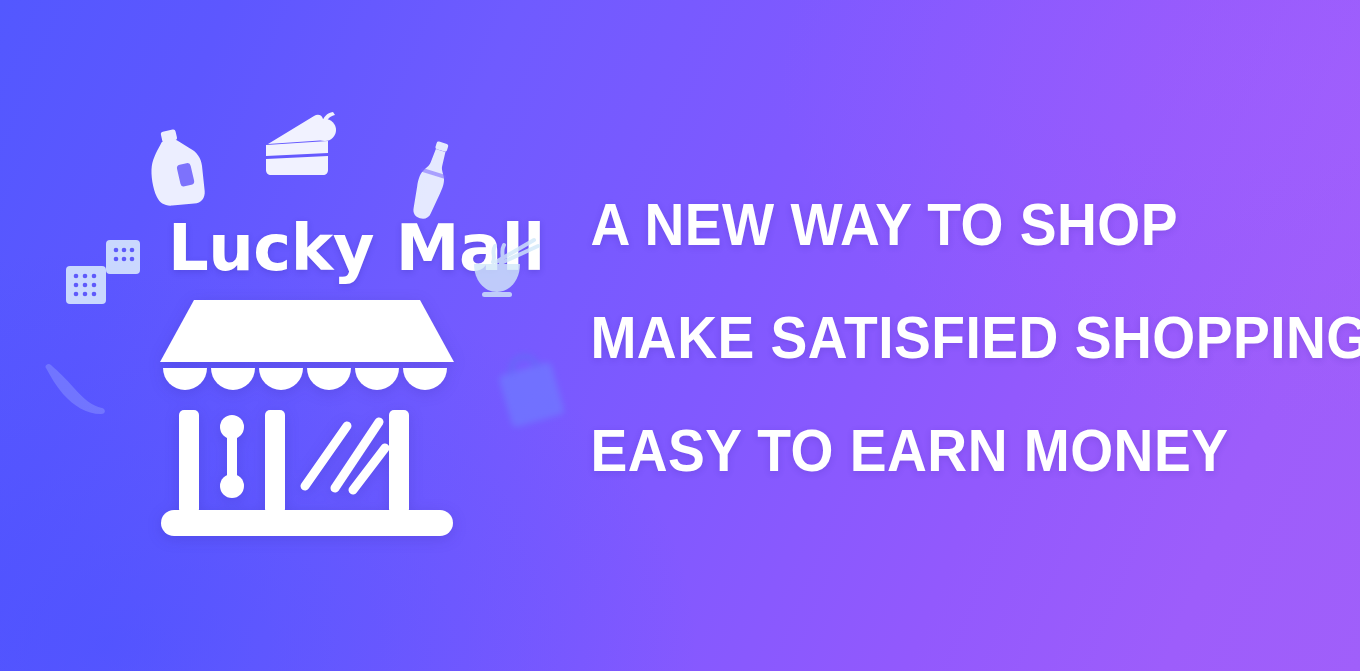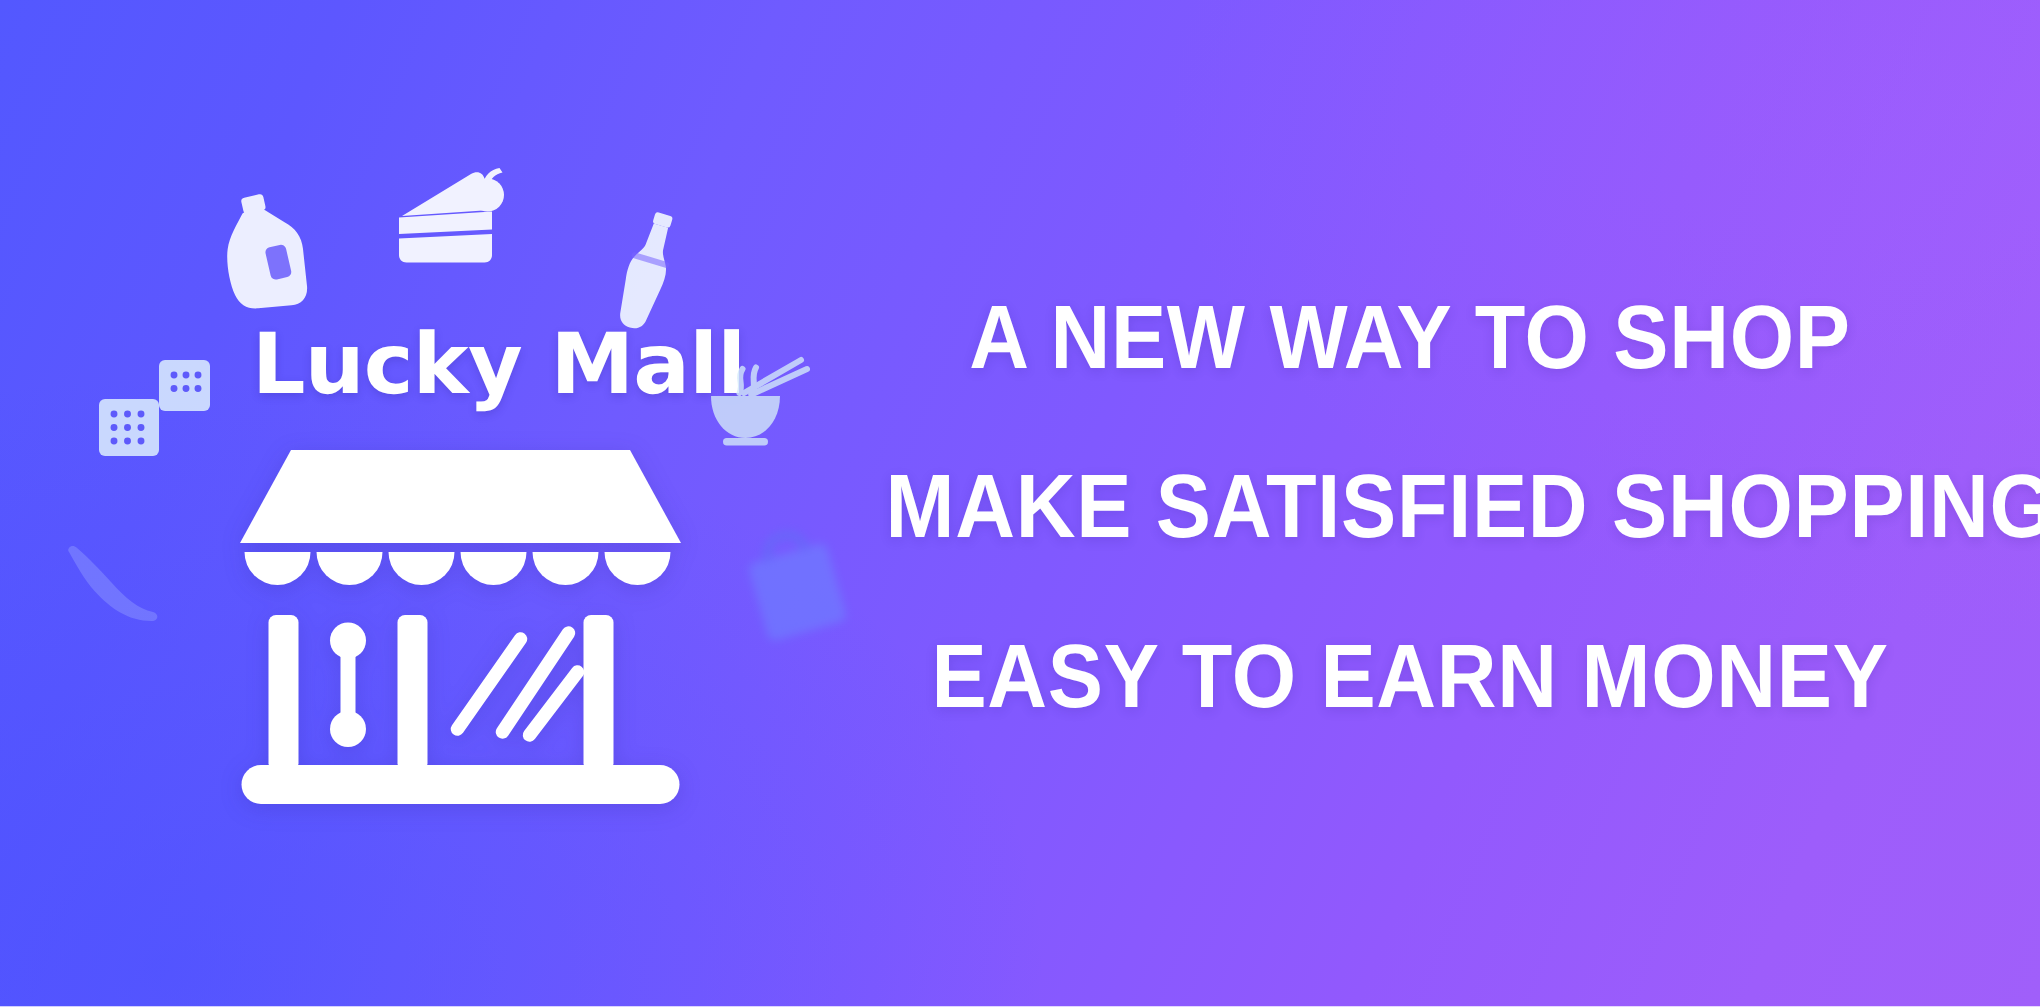--- a/index.html
+++ b/index.html
@@ -42,21 +42,21 @@
     width:600px; height:671px;
     z-index:3;
   }
 
   #brand-name {
     position:absolute;
     left:168px;
     top:216px;
     font-family:"DejaVu Sans", sans-serif;
     font-weight:700;
-    font-size:56px;
+    font-size:64px;
     line-height:1;
     letter-spacing:-0.5px;
     color:#ffffff;
     white-space:nowrap;
     text-shadow:0 2px 6px rgba(40,30,140,.22);
   }
 
   .deco-icon {
     position:absolute;
     z-index:2;
@@ -74,21 +74,21 @@
   }
   #shop-illustration svg { display:block; width:100%; height:100%; }
 
   
   #slogan-block {
     position:absolute;
     left:560px;
     top:168px;
     width:760px;
     z-index:3;
-    text-align:center;
+    text-align:left;
   }
   .slogan-line {
     font-family:"Liberation Sans Narrow","Liberation Sans", sans-serif;
     font-weight:700;
     font-size:60px;
     line-height:113px;
     letter-spacing:0.5px;
     color:#ffffff;
     white-space:nowrap;
     transform:scaleX(.92);

